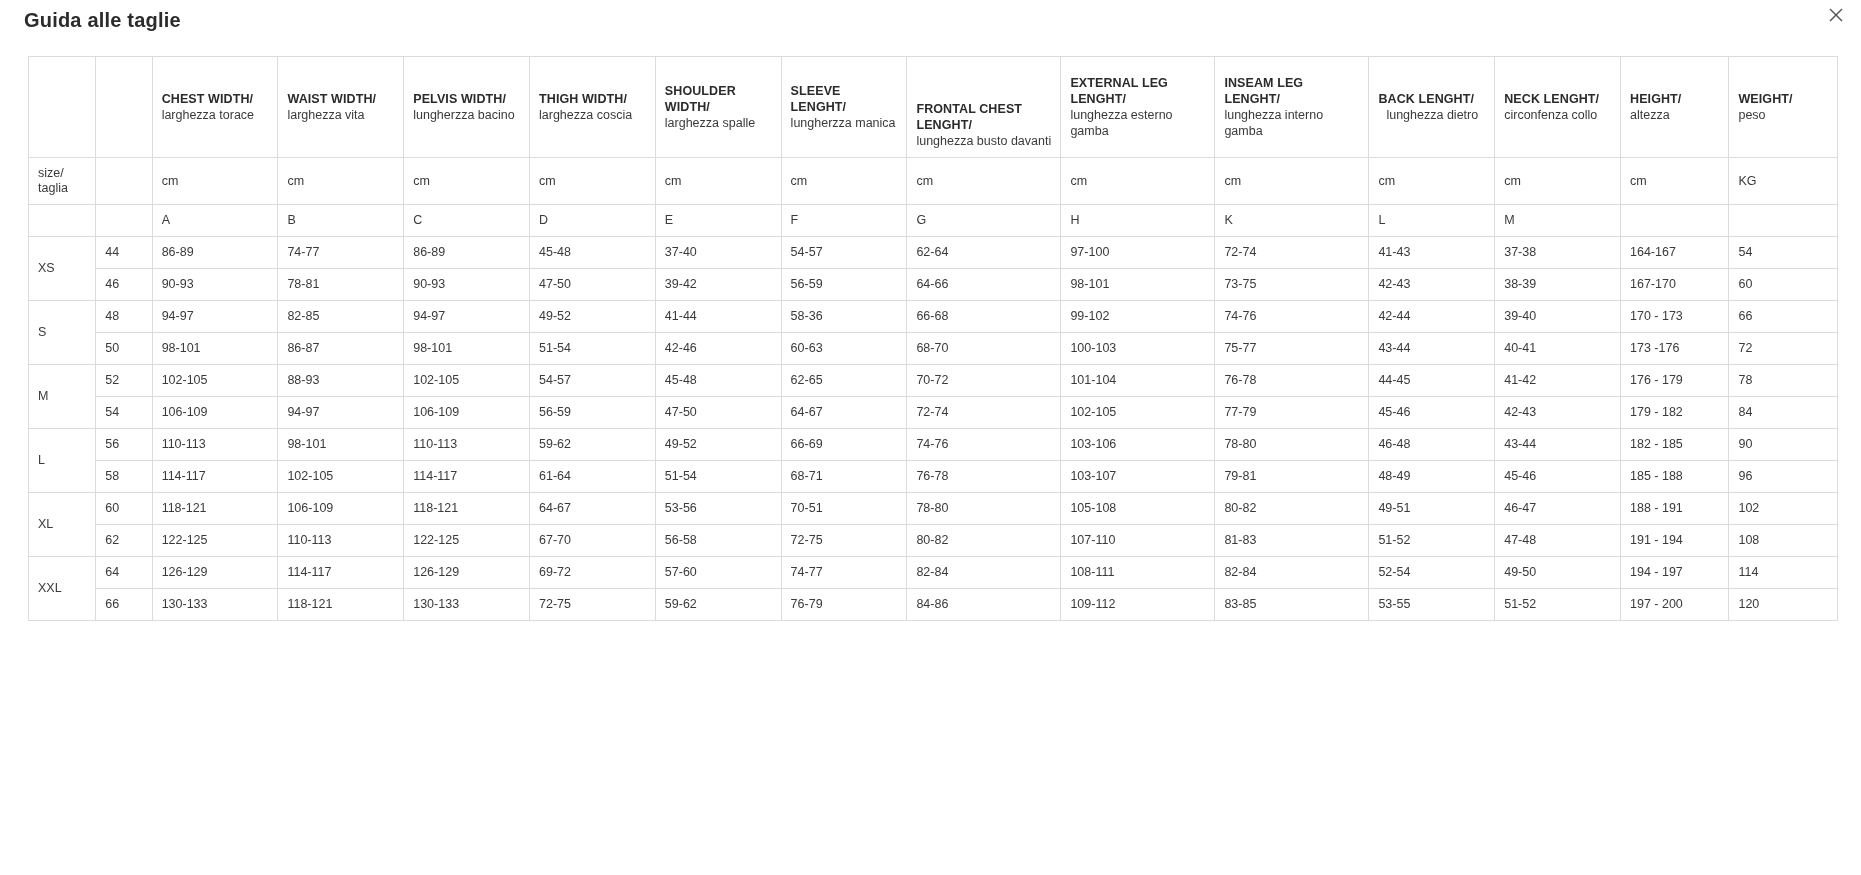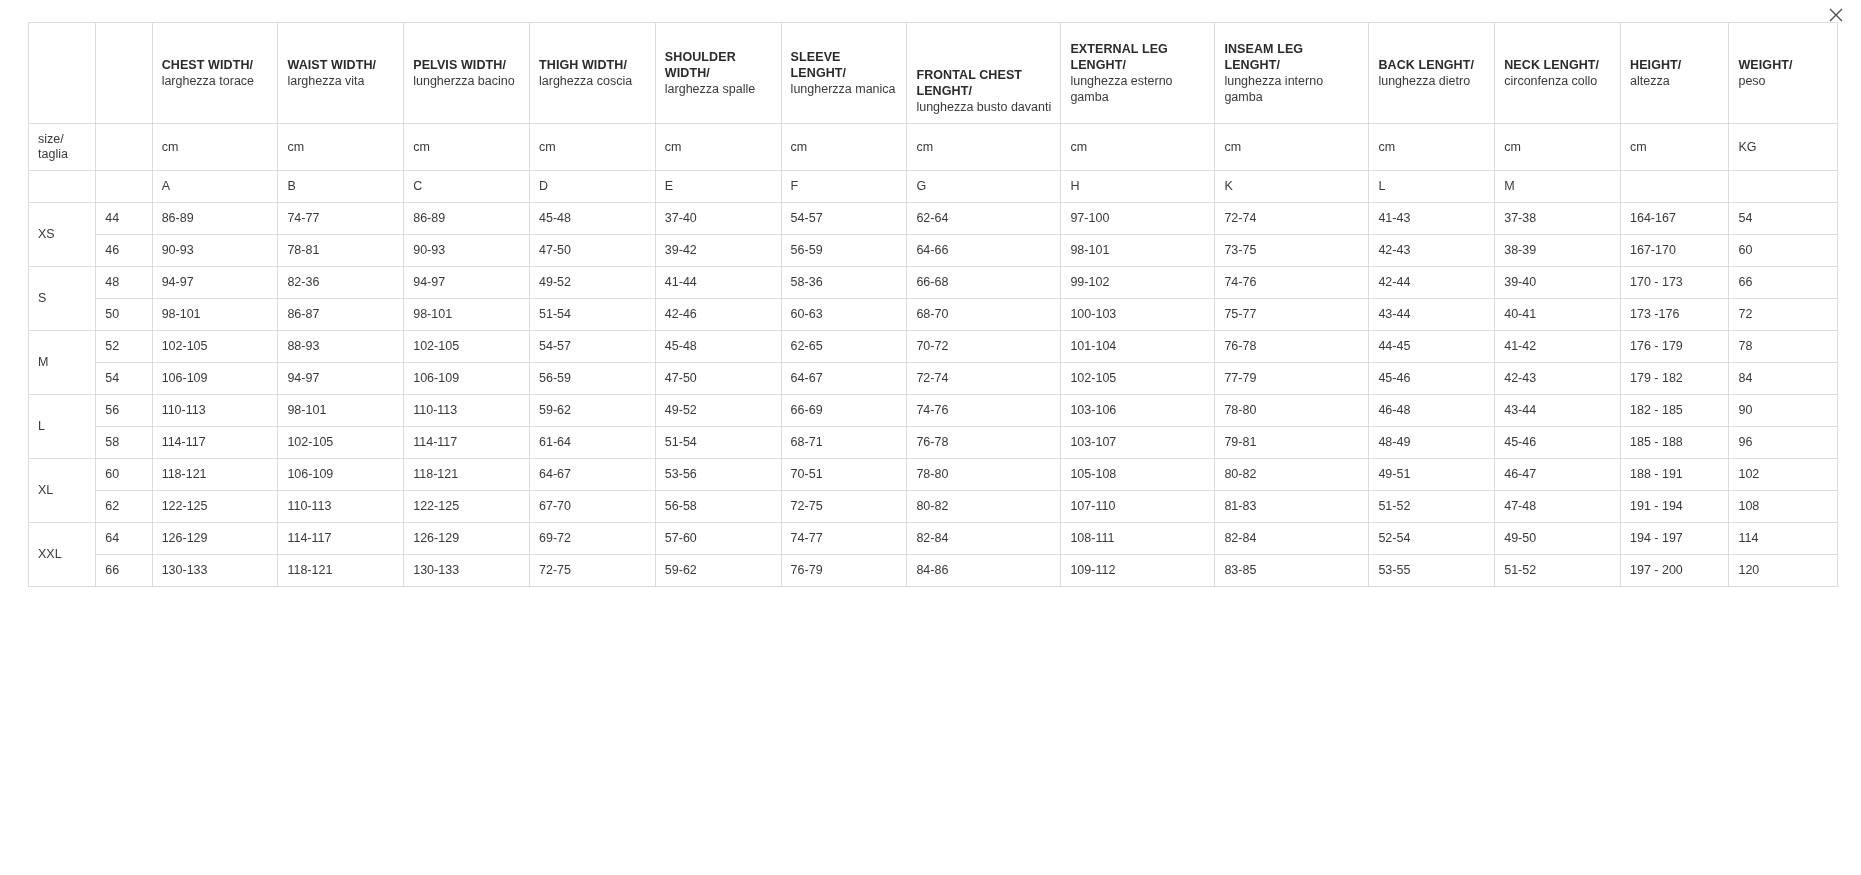--- a/index.html
+++ b/index.html
@@ -106,20 +106,21 @@
   }
   .unit-cell {
     padding-left: 9px;
   }
 </style>
 </head>
 <body>
 
 <div class="page">
 
+  <div class="title">Guida alle taglie</div>
 
   <div class="close-btn">
     <svg width="14" height="14" viewBox="0 0 14 14" aria-hidden="true">
       <line x1="1" y1="1" x2="13" y2="13" stroke="#555" stroke-width="1.4"></line>
       <line x1="13" y1="1" x2="1" y2="13" stroke="#555" stroke-width="1.4"></line>
     </svg>
   </div>
 
 
   <div class="table-wrap">
@@ -176,21 +177,21 @@
           <td>
             <span class="hdr-strong" style="display: block;">EXTERNAL LEG LENGHT/</span>
             <span class="hdr-light" style="display: block;">lunghezza esterno gamba</span>
           </td>
           <td>
             <span class="hdr-strong" style="display: block;">INSEAM LEG LENGHT/</span>
             <span class="hdr-light" style="display: block;">lunghezza interno gamba</span>
           </td>
           <td>
             <span class="hdr-strong" style="display: block;">BACK LENGHT/</span>
-            <span class="hdr-light" style="display: block;">lunghezza dietro</span>
+            <span class="hdr-light" style="display: block; text-align: center;">lunghezza dietro</span>
           </td>
           <td>
             <span class="hdr-strong" style="display: block;">NECK LENGHT/</span>
             <span class="hdr-light" style="display: block;">circonfenza collo</span>
           </td>
           <td>
             <span class="hdr-strong" style="display: block;">HEIGHT/</span>
             <span class="hdr-light" style="display: block;">altezza</span>
           </td>
           <td>
@@ -266,21 +267,21 @@
           <td class="data-cell">42-43</td>
           <td class="data-cell">38-39</td>
           <td class="data-cell">167-170</td>
           <td class="data-cell">60</td>
         </tr>
 
         <tr>
           <td class="size-label" rowspan="2">S</td>
           <td class="num-cell">48</td>
           <td class="data-cell">94-97</td>
-          <td class="data-cell">82-36</td>
+          <td class="data-cell">82-85</td>
           <td class="data-cell">94-97</td>
           <td class="data-cell">49-52</td>
           <td class="data-cell">41-44</td>
           <td class="data-cell">58-36</td>
           <td class="data-cell">66-68</td>
           <td class="data-cell">99-102</td>
           <td class="data-cell">74-76</td>
           <td class="data-cell">42-44</td>
           <td class="data-cell">39-40</td>
           <td class="data-cell">170 - 173</td>

